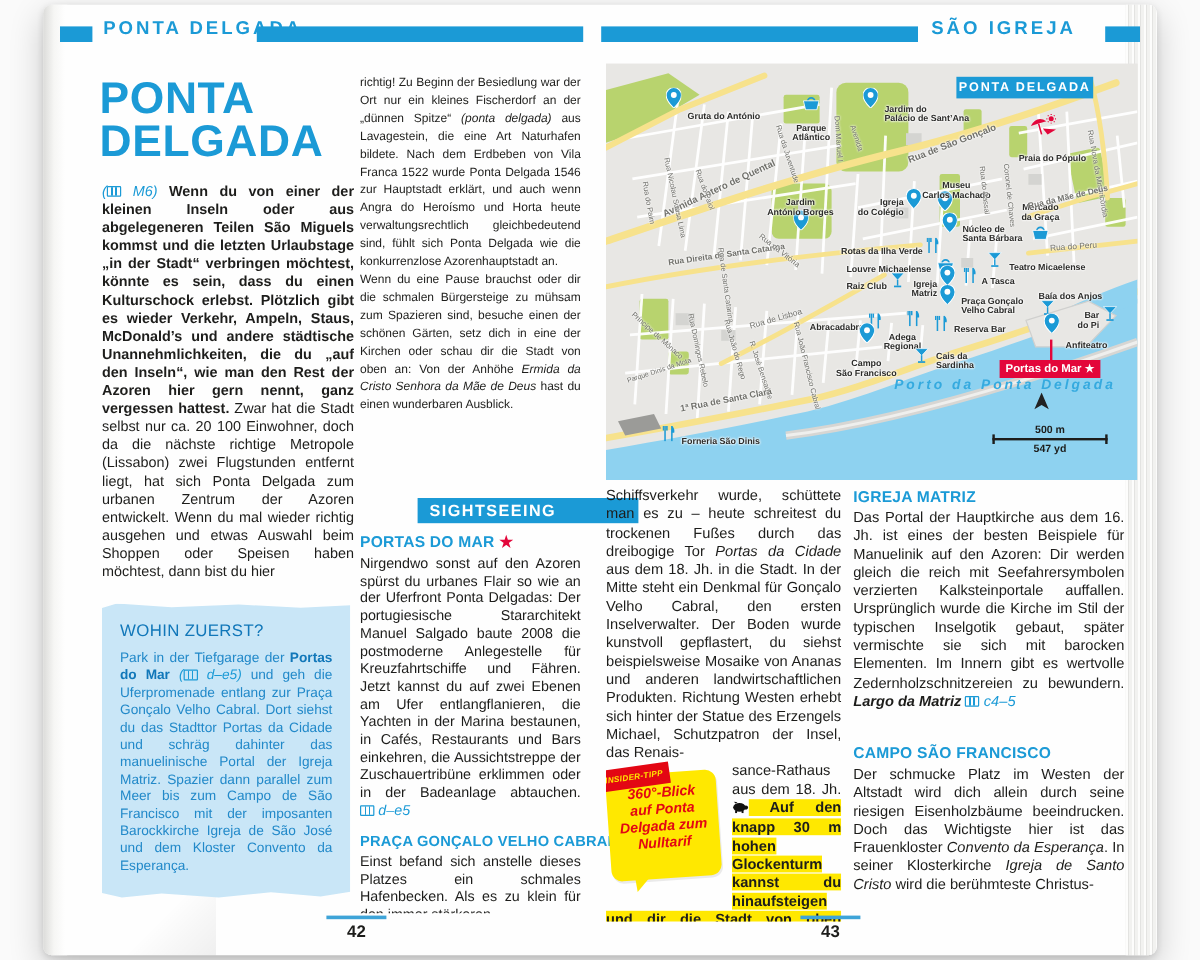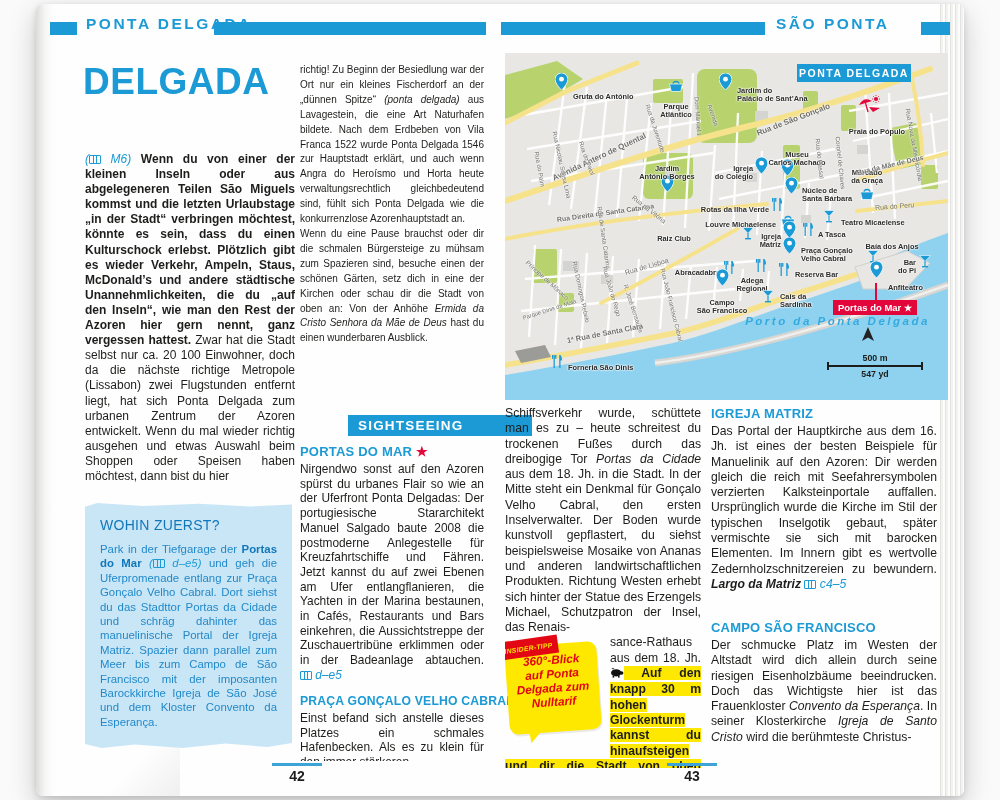--- a/index.html
+++ b/index.html
@@ -107,24 +107,25 @@
 
 <div class="book"></div>
 <div class="left-edge"></div>
 <div class="right-edge"></div>
 <div class="bottom-curl"></div>
 
 <div class="hdr-block hdr-block-l"></div>
 <div class="hdr-text hdr-text-l">PONTA DELGADA</div>
 <div class="hdr-block hdr-bar-l"></div>
 <div class="hdr-block hdr-bar-r"></div>
-<div class="hdr-text hdr-text-r">SÃO PONTA</div>
+<div class="hdr-text hdr-text-r">SÃO IGREJA</div>
 <div class="hdr-block hdr-block-r"></div>
 
 <div class="abs pd-title">
+  <div>PONTA</div>
   <div>DELGADA</div>
 </div>
 
 <div class="abs body-txt intro"><span class="seg-ref">(<span class="map-ico"></span>&nbsp;M6) </span><span class="seg-b">Wenn du von einer der kleinen Inseln oder aus abgelegeneren Teilen São Miguels kommst und die letzten Urlaubstage „in der Stadt“ verbringen möchtest, könnte es sein, dass du einen Kulturschock erlebst. Plötzlich gibt es wieder Verkehr, Ampeln, Staus, McDonald’s und andere städtische Unannehmlichkeiten, die du „auf den Inseln“, wie man den Rest der Azoren hier gern nennt, ganz vergessen hattest. </span><span class="seg-p">Zwar hat die Stadt selbst nur ca. 20 100 Einwohner, doch da die nächste richtige Metropole (Lissabon) zwei Flugstunden entfernt liegt, hat sich Ponta Delgada zum urbanen Zentrum der Azoren entwickelt. Wenn du mal wieder richtig ausgehen und etwas Auswahl beim Shoppen oder Speisen haben möchtest, dann bist du hier</span></div>
 
 <div class="abs whereto">
   <div class="whereto-title">WOHIN ZUERST?</div>
   <div class="whereto-body"><span class="seg-p">Park in der Tiefgarage der </span><span class="seg-b">Portas do Mar </span><span class="seg-ref">(<span class="map-ico"></span>&nbsp;d–e5)</span><span class="seg-p"> und geh die Uferpromenade entlang zur Praça Gonçalo Velho Cabral. Dort siehst du das Stadttor Portas da Cidade und schräg dahinter das manuelinische Portal der Igreja Matriz. Spazier dann parallel zum Meer bis zum Campo de São Francisco mit der imposanten Barockkirche Igreja de São José und dem Kloster Convento da Esperança.</span></div>
 </div>
 
@@ -341,21 +342,21 @@
       <use href="#ic-drink"></use>
     </svg>
     <div class="poi-label" style="left: 336px; text-align: left; top: 166px;">Teatro Micaelense</div>
     <svg class="poi-ic" width="11" height="13" style="left: 297.5px; top: 169.5px;">
       <use href="#ic-food"></use>
     </svg>
     <div class="poi-label" style="left: 313px; text-align: left; top: 178px;">A Tasca</div>
     <svg class="poi-ic" width="12" height="13" style="left: 237px; top: 173.5px;">
       <use href="#ic-drink"></use>
     </svg>
-    <div class="poi-label" style="left: 104px; width: 130px; text-align: center; top: 182px;">Raiz Club</div>
+    <div class="poi-label" style="left: 104px; width: 130px; text-align: right; top: 182px;">Raiz Club</div>
     <svg class="poi-ic" width="13" height="17" style="left: 277.5px; top: 168px;">
       <use href="#ic-pin"></use>
     </svg>
     <div class="poi-label" style="left: 146px; width: 130px; text-align: right; top: 180px;">Igreja
 Matriz</div>
     <svg class="poi-ic" width="13" height="17" style="left: 277.5px; top: 184px;">
       <use href="#ic-pin"></use>
     </svg>
     <div class="poi-label" style="left: 296px; text-align: left; top: 194px;">Praça Gonçalo
 Velho Cabral</div>

